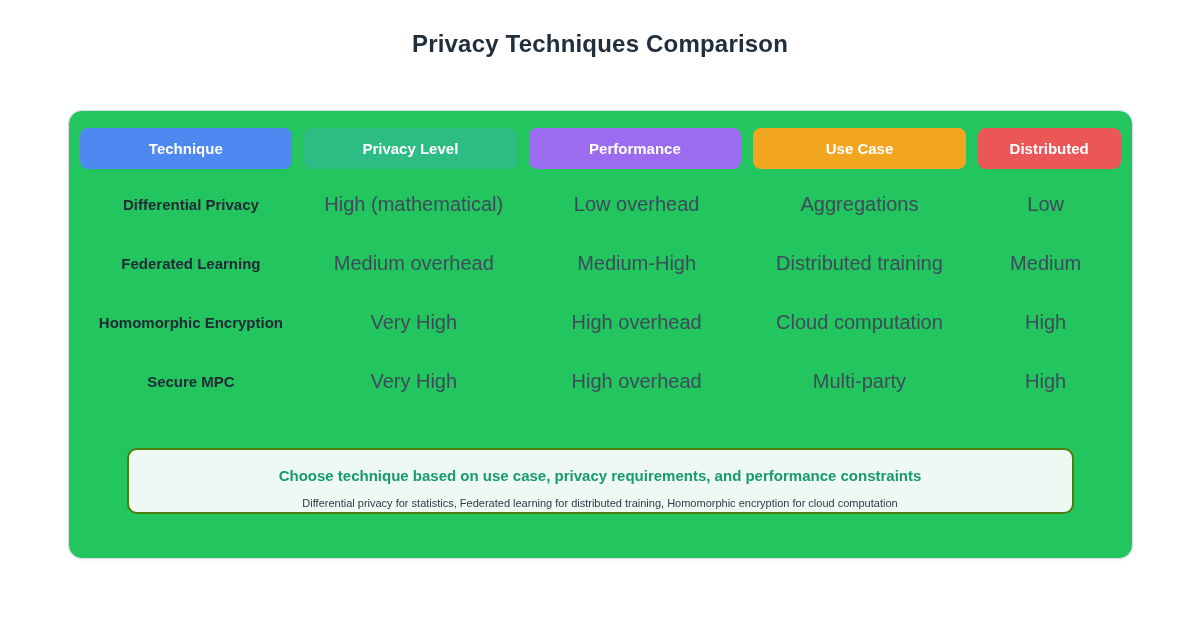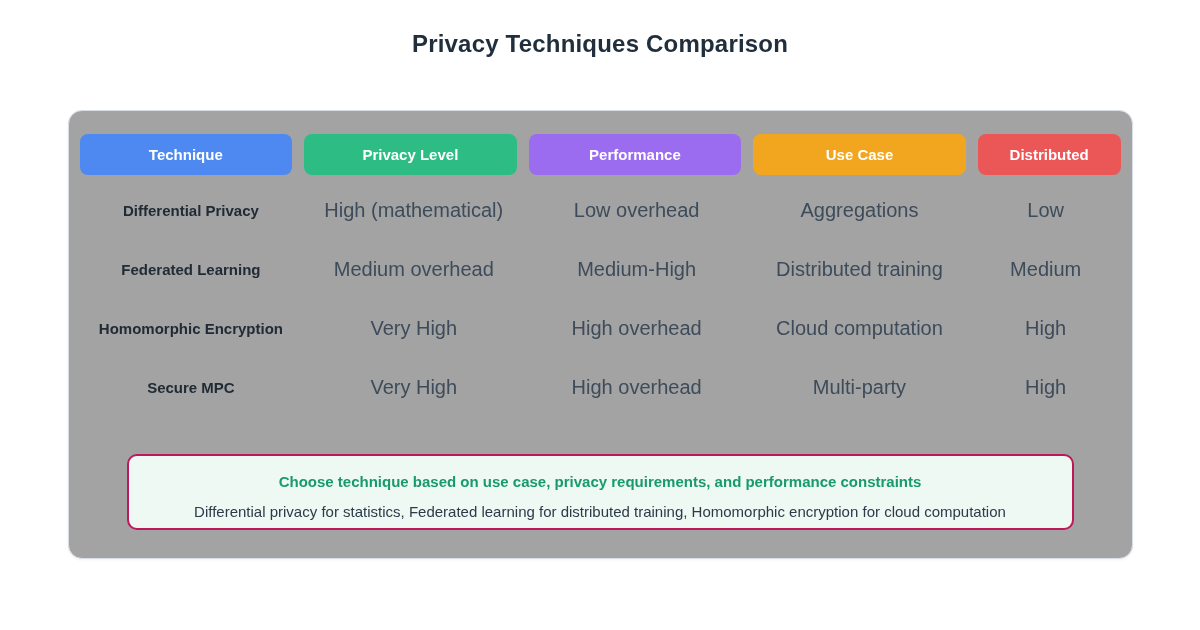--- a/index.html
+++ b/index.html
@@ -18,24 +18,24 @@
     font-size: 24px;
     font-weight: bold;
     color: #212f3d;
     letter-spacing: 0.2px;
   }
   .card {
     box-sizing: border-box;
     width: 1065px;
     height: 449px;
     margin: 52px auto 5px;
-    background: #a3a3a3;
+    background: #22c55e;
     border: 1px solid #d9dee6;
     border-radius: 14px;
-    padding: 23px 11px 0;
+    padding: 17px 11px 0;
     box-shadow: 0 1px 3px rgba(33, 47, 61, 0.06);
   }
   .header-row {
     display: flex;
     gap: 12px;
     height: 41px;
   }
   .pill {
     border-radius: 8px;
     display: flex;
@@ -60,35 +60,35 @@
     color: #3d4b5a;
   }
   .cell.first {
     font-weight: bold;
     font-size: 15px;
     color: #212b36;
   }
   .note {
     box-sizing: border-box;
     margin: 37px 47px 0;
-    height: 76px;
+    height: 66px;
     background: #edf9f2;
-    border: 2px solid #be185d;
+    border: 2px solid #4d7c0f;
     border-radius: 10px;
     text-align: center;
     padding-top: 17px;
   }
   .note-title {
     font-size: 15px;
     font-weight: bold;
     color: #189a6d;
   }
   .note-sub {
     margin-top: 13px;
-    font-size: 15px;
+    font-size: 11px;
     color: #2c3a4a;
   }
 </style>
 </head>
 <body>
 
 <h1 class="page-title">Privacy Techniques Comparison</h1>
 
 <div class="card">
 

